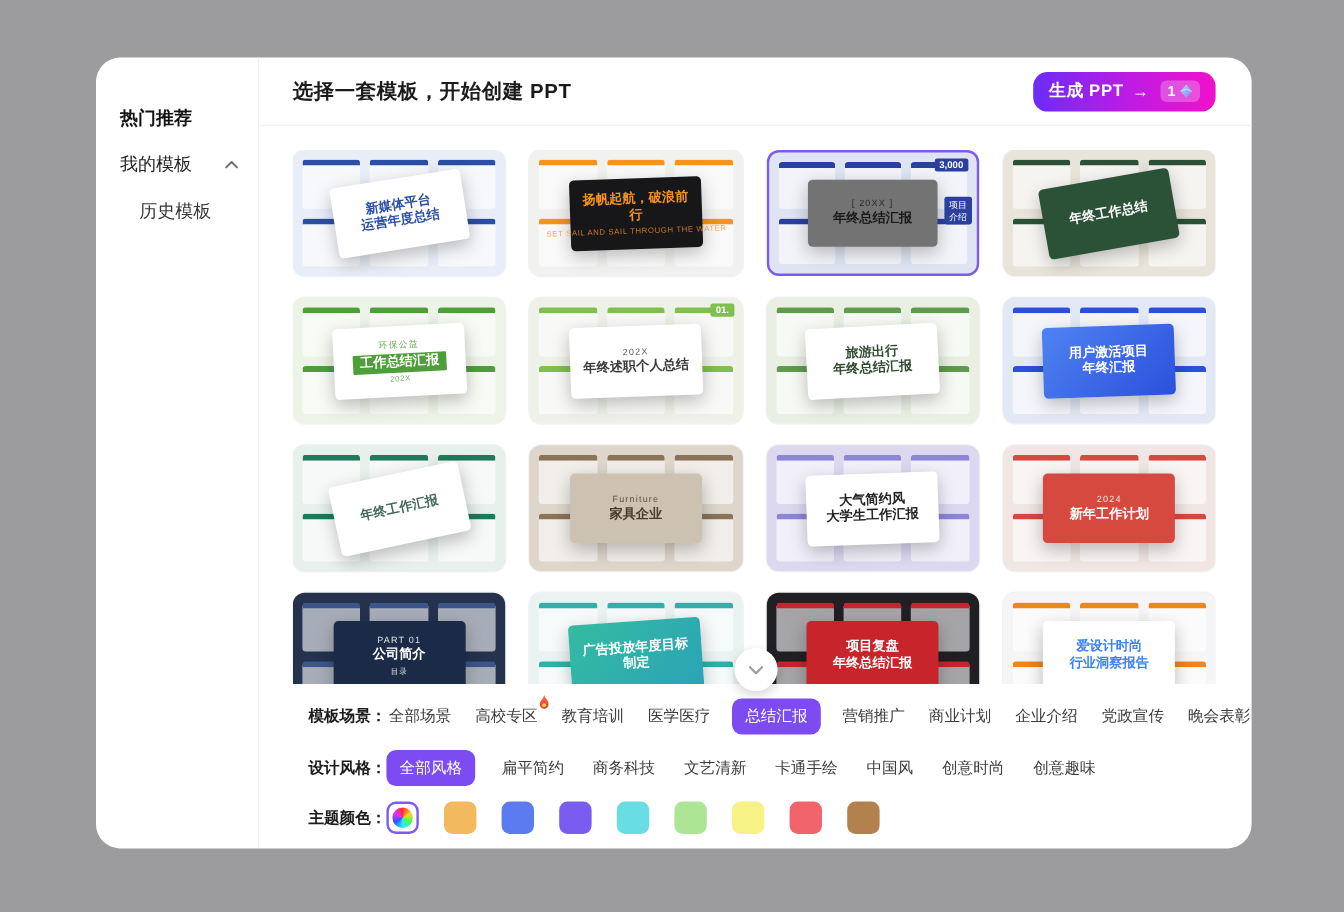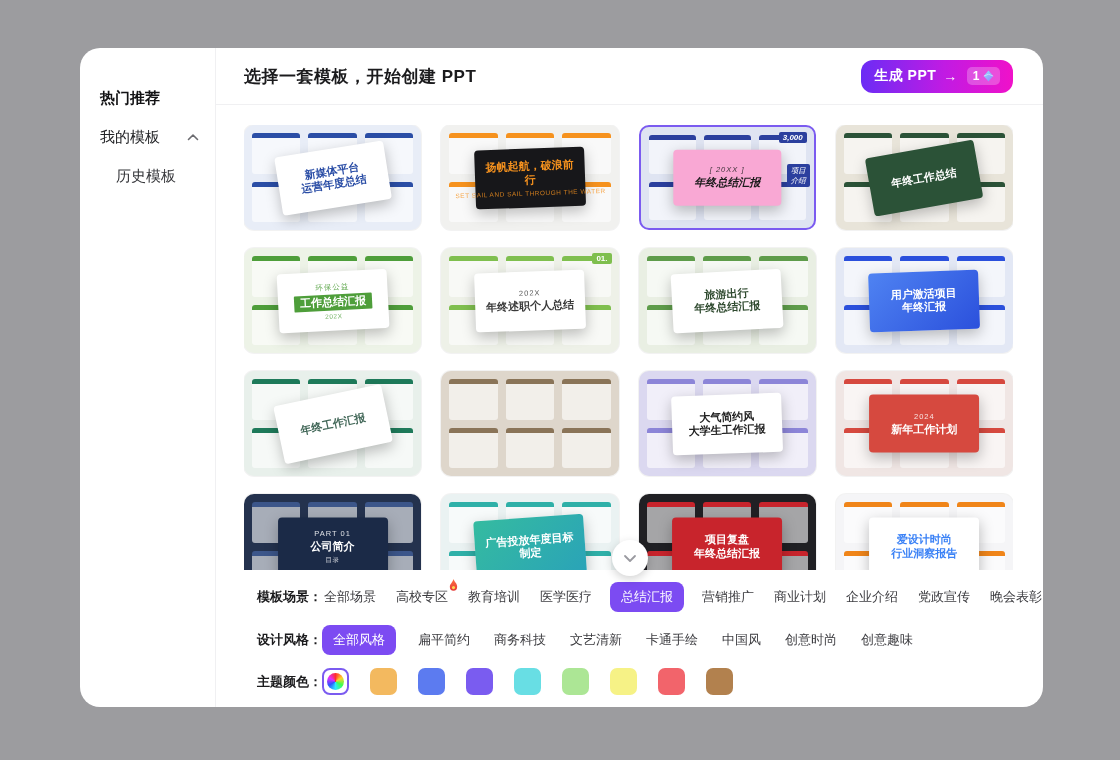--- a/index.html
+++ b/index.html
@@ -32,21 +32,21 @@
   .credit { margin-left:7px; background:rgba(255,255,255,.25); border-radius:5px;
             padding:2px 6px; font-size:12px; font-weight:bold; display:inline-flex;
             align-items:center; gap:3px; }
 
   
   .grid-wrap { position:relative; flex-shrink:0; padding:20px 30px 0 28px; height:465px; }
   .grid-clip { height:445px; overflow:hidden; }
   .grid { display:grid; grid-template-columns:repeat(4,1fr); grid-auto-rows:105px; gap:18px 20px; }
   .tcard { position:relative; border-radius:10px; overflow:hidden; cursor:pointer;
            box-shadow:0 0 0 1px rgba(0,0,0,.05); }
-  .tcard.selected { box-shadow:none; border:2px solid #7B5BF0;font-style:italic; }
+  .tcard.selected { box-shadow:none; border:2px solid #7B5BF0; }
   .minis { position:absolute; inset:8px; display:grid; grid-template-columns:repeat(3,1fr);
            grid-template-rows:1fr 1fr; gap:8px; }
   .minis i { display:block; background:rgba(255,255,255,.6); border-top:5px solid var(--accent);
              border-radius:3px; }
   .cover { position:absolute; left:50%; top:50%; width:62%; min-height:56%;
            border-radius:4px; box-shadow:0 5px 14px rgba(0,0,0,.25);
            display:flex; flex-direction:column; align-items:center; justify-content:center;
            gap:2px; padding:4px 6px; text-align:center; }
   .t-title { font-size:11px; font-weight:bold; line-height:1.25; white-space:pre-line; }
   .t-title.band { background:var(--accent); color:#fff; padding:1px 6px; border-radius:1px; }
@@ -159,21 +159,21 @@
     <div class="minis">
       <i></i>
                   <i></i>
                   <i></i>
                   <i></i>
                   <i></i>
                   <i></i>
     </div>
     <span class="t-corner">3,000</span>
     <span class="t-sidetag">项目介绍</span>
-    <div class="cover" style="background: #f9a8d4; color: rgb(26, 26, 26); transform: translate(-50%, -50%) rotate(0deg);">
+    <div class="cover" style="background: #737373; color: rgb(26, 26, 26); transform: translate(-50%, -50%) rotate(0deg);">
       <div class="t-subtitle">[ 20XX ]</div>
       <div class="t-title">年终总结汇报</div>
 
     </div>
   </div>
               <div class="tcard" style="--accent: #2B5237; background: rgb(232, 228, 217);">
     <div class="minis">
       <i></i>
                   <i></i>
                   <i></i>
@@ -274,20 +274,25 @@
               <div class="tcard" style="--accent: #8A7458; background: rgb(222, 214, 203);">
     <div class="minis">
       <i></i>
                   <i></i>
                   <i></i>
                   <i></i>
                   <i></i>
                   <i></i>
     </div>
 
+    <div class="cover" style="background: rgb(205, 194, 178); color: rgb(74, 58, 40); transform: translate(-50%, -50%) rotate(0deg);">
+      <div class="t-subtitle">Furniture</div>
+      <div class="t-title">家具企业</div>
+
+    </div>
   </div>
               <div class="tcard" style="--accent: #8C85D8; background: rgb(219, 216, 240);">
     <div class="minis">
       <i></i>
                   <i></i>
                   <i></i>
                   <i></i>
                   <i></i>
                   <i></i>
     </div>

